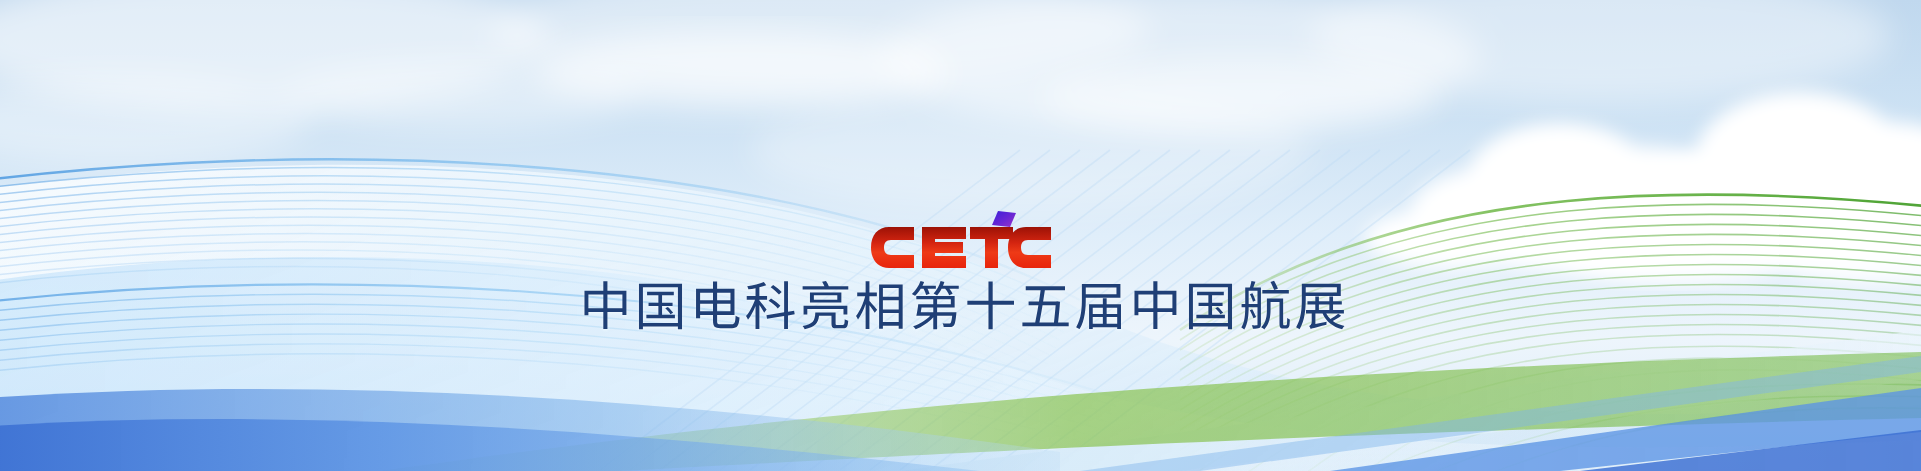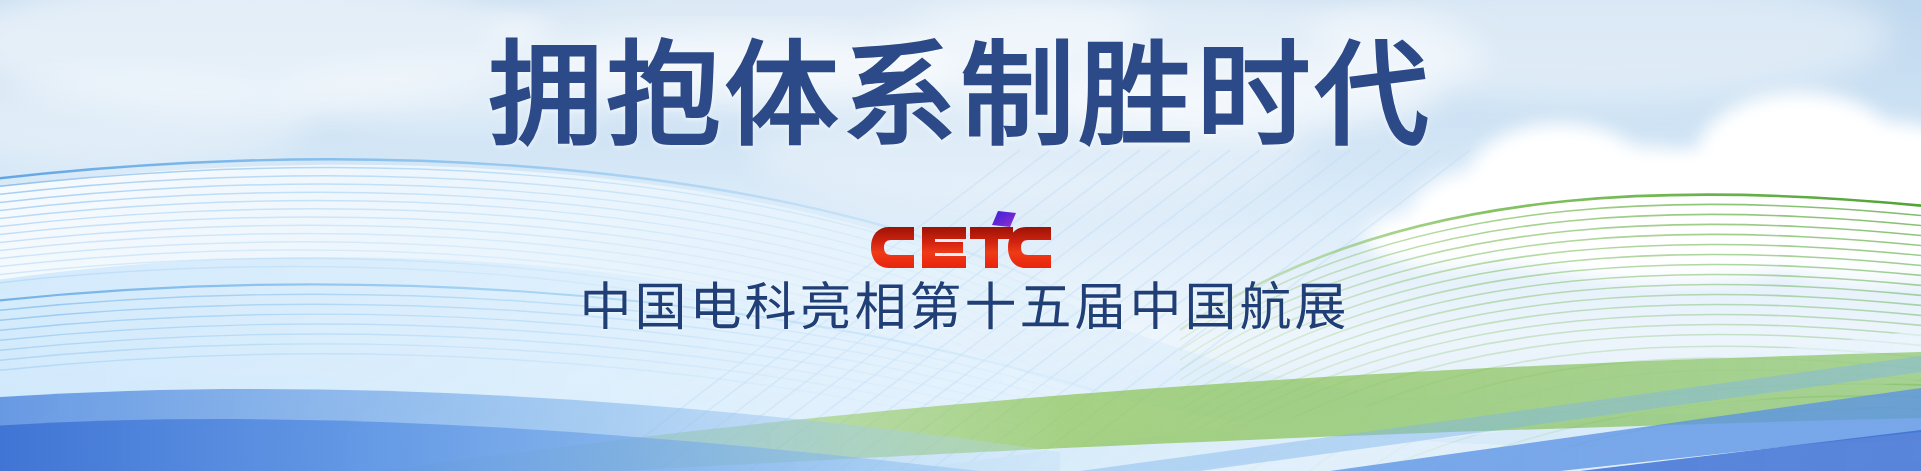--- a/index.html
+++ b/index.html
@@ -303,21 +303,20 @@
       <path d="M -40,428 C 300,404 640,432 980,471 L -40,471 Z" fill="url(#bandBlueDeep)"></path>
 
       <path d="M 1330,471 L 1921,388 L 1921,432 L 1560,471 Z" fill="#5b93e4" opacity="0.78"></path>
       <path d="M 1580,471 L 1921,430 L 1921,471 Z" fill="#3a6ed2" opacity="0.82"></path>
       <path d="M 1080,471 L 1921,356 L 1921,372 L 1200,471 Z" fill="#7fb3ea" opacity="0.45"></path>
     </g>
   </svg>
 
   <div class="content">
 
-    <div class="headline">拥抱体系制胜时代</div>
 
     <div class="logo-wrap">
       <svg class="cetc-logo" width="182" height="62" viewBox="0 0 182 62" aria-label="CETC">
         <defs>
           <linearGradient id="cetcRed" x1="0" y1="0" x2="0" y2="1">
             <stop offset="0%" stop-color="#9c1206"></stop>
             <stop offset="38%" stop-color="#d32410"></stop>
             <stop offset="62%" stop-color="#ee3a17"></stop>
             <stop offset="100%" stop-color="#e8240c"></stop>
           </linearGradient>

